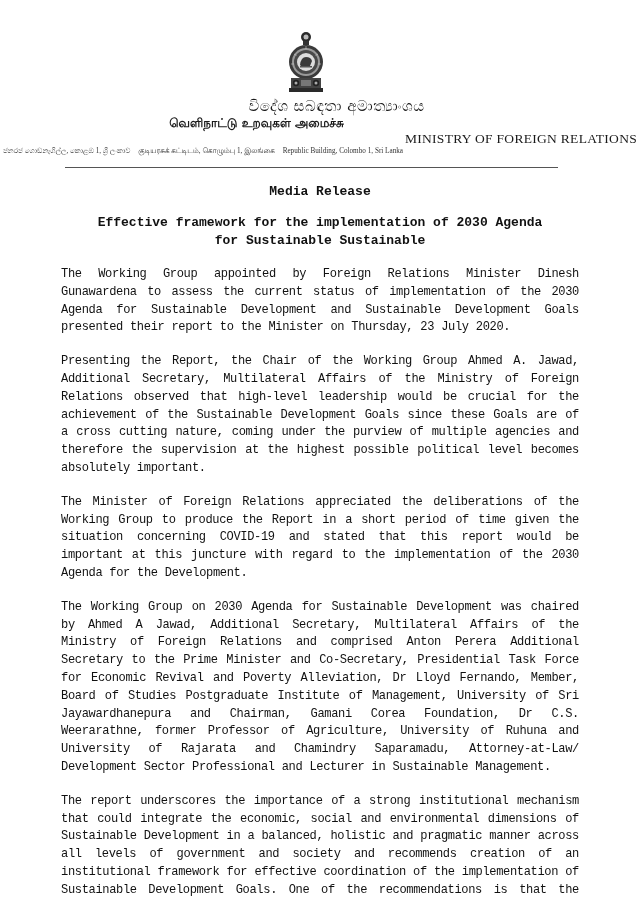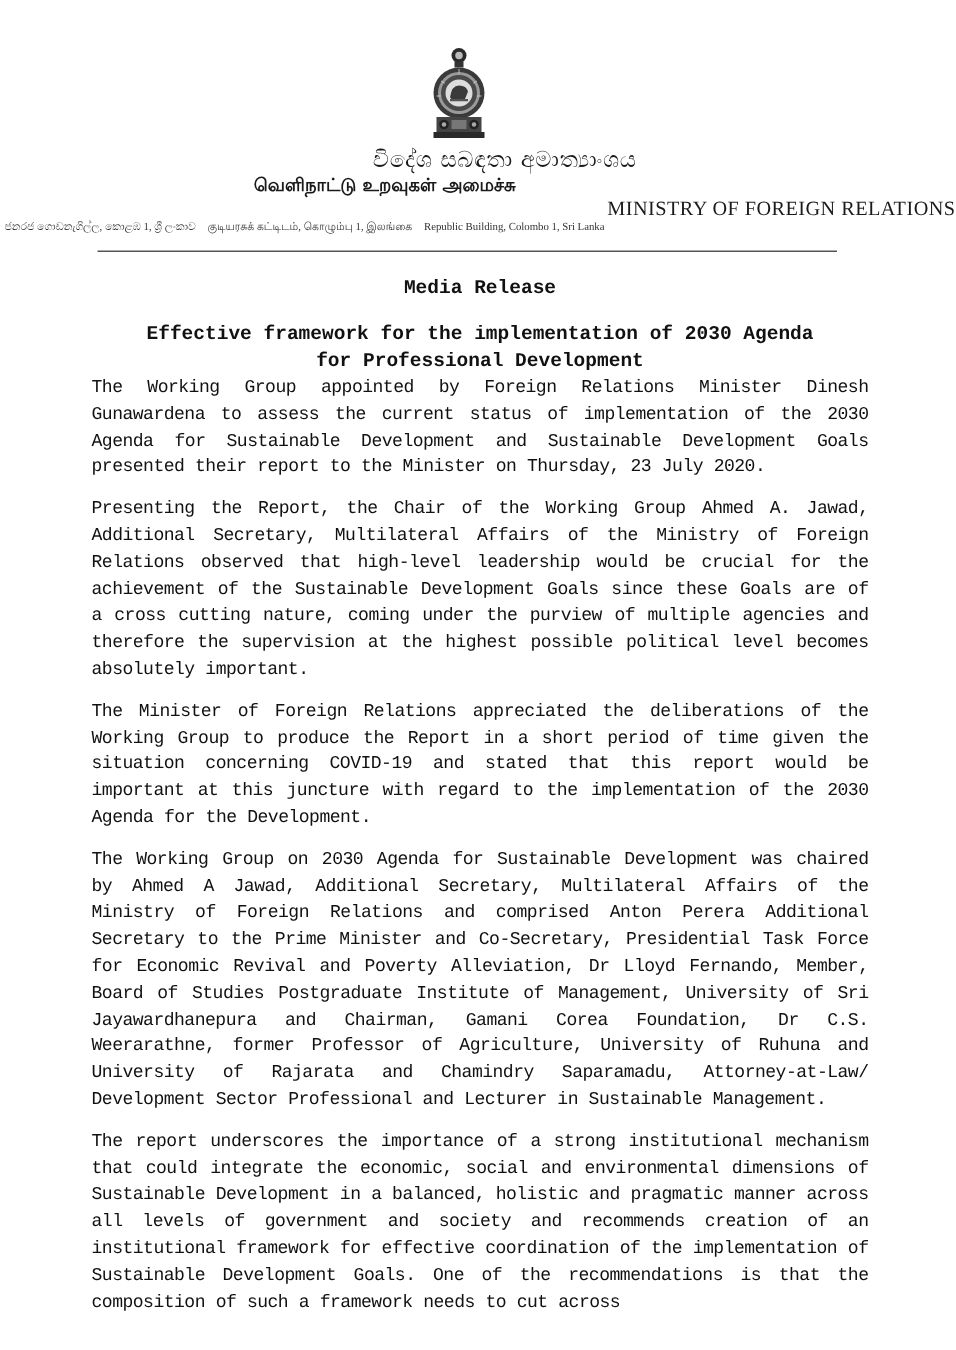--- a/index.html
+++ b/index.html
@@ -107,21 +107,21 @@
     .headline {
       text-align: center;
       font-weight: bold;
       font-size: 13px;
       line-height: 18px;
       margin: 0 0 0 0;
     }
     .headline span { display: block; }
     .para {
       text-align: justify;
-      margin: 0 0 10px 0;
+      margin: 16px 0 10px 0;
       letter-spacing: -0.35px;
       word-spacing: 0.2px;
     }
   </style>
 </head>
 <body>
 
 <div class="letterhead">
   <div class="emblem">
     <svg width="40" height="64" viewBox="0 0 40 64" xmlns="http://www.w3.org/2000/svg">
@@ -163,20 +163,20 @@
     <span>குடியரசுக் கட்டிடம், கொழும்பு 1, இலங்கை</span>
     <span>Republic Building, Colombo 1, Sri Lanka</span>
   </div>
   <div class="rule"></div>
 </div>
 
 <div class="content">
   <div class="release-label">Media Release</div>
   <div class="headline">
     <span>Effective framework for the implementation of 2030 Agenda</span>
-    <span>for Professional Development</span>
+    <span>for Sustainable Sustainable</span>
   </div>
   <p class="para">The Working Group appointed by Foreign Relations Minister Dinesh Gunawardena to assess the current status of implementation of the 2030 Agenda for Sustainable Development and Sustainable Development Goals presented their report to the Minister on Thursday, 23 July 2020.</p>
   <p class="para">Presenting the Report, the Chair of the Working Group Ahmed A. Jawad, Additional Secretary, Multilateral Affairs of the Ministry of Foreign Relations observed that high-level leadership would be crucial for the achievement of the Sustainable Development Goals since these Goals are of a cross cutting nature, coming under the purview of multiple agencies and therefore the supervision at the highest possible political level becomes absolutely important.</p>
   <p class="para">The Minister of Foreign Relations appreciated the deliberations of the Working Group to produce the Report in a short period of time given the situation concerning COVID-19 and stated that this report would be important at this juncture with regard to the implementation of the 2030 Agenda for the Development.</p>
   <p class="para">The Working Group on 2030 Agenda for Sustainable Development was chaired by Ahmed A Jawad, Additional Secretary, Multilateral Affairs of the Ministry of Foreign Relations and comprised Anton Perera Additional Secretary to the Prime Minister and Co-Secretary, Presidential Task Force for Economic Revival and Poverty Alleviation, Dr Lloyd Fernando, Member, Board of Studies Postgraduate Institute of Management, University of Sri Jayawardhanepura and Chairman, Gamani Corea Foundation, Dr C.S. Weerarathne, former Professor of Agriculture, University of Ruhuna and University of Rajarata and Chamindry Saparamadu, Attorney-at-Law/ Development Sector Professional and Lecturer in Sustainable Management.</p>
   <p class="para">The report underscores the importance of a strong institutional mechanism that could integrate the economic, social and environmental dimensions of Sustainable Development in a balanced, holistic and pragmatic manner across all levels of government and society and recommends creation of an institutional framework for effective coordination of the implementation of Sustainable Development Goals. One of the recommendations is that the composition of such a framework needs to cut across</p>
 </div>
 
 </body></html>

